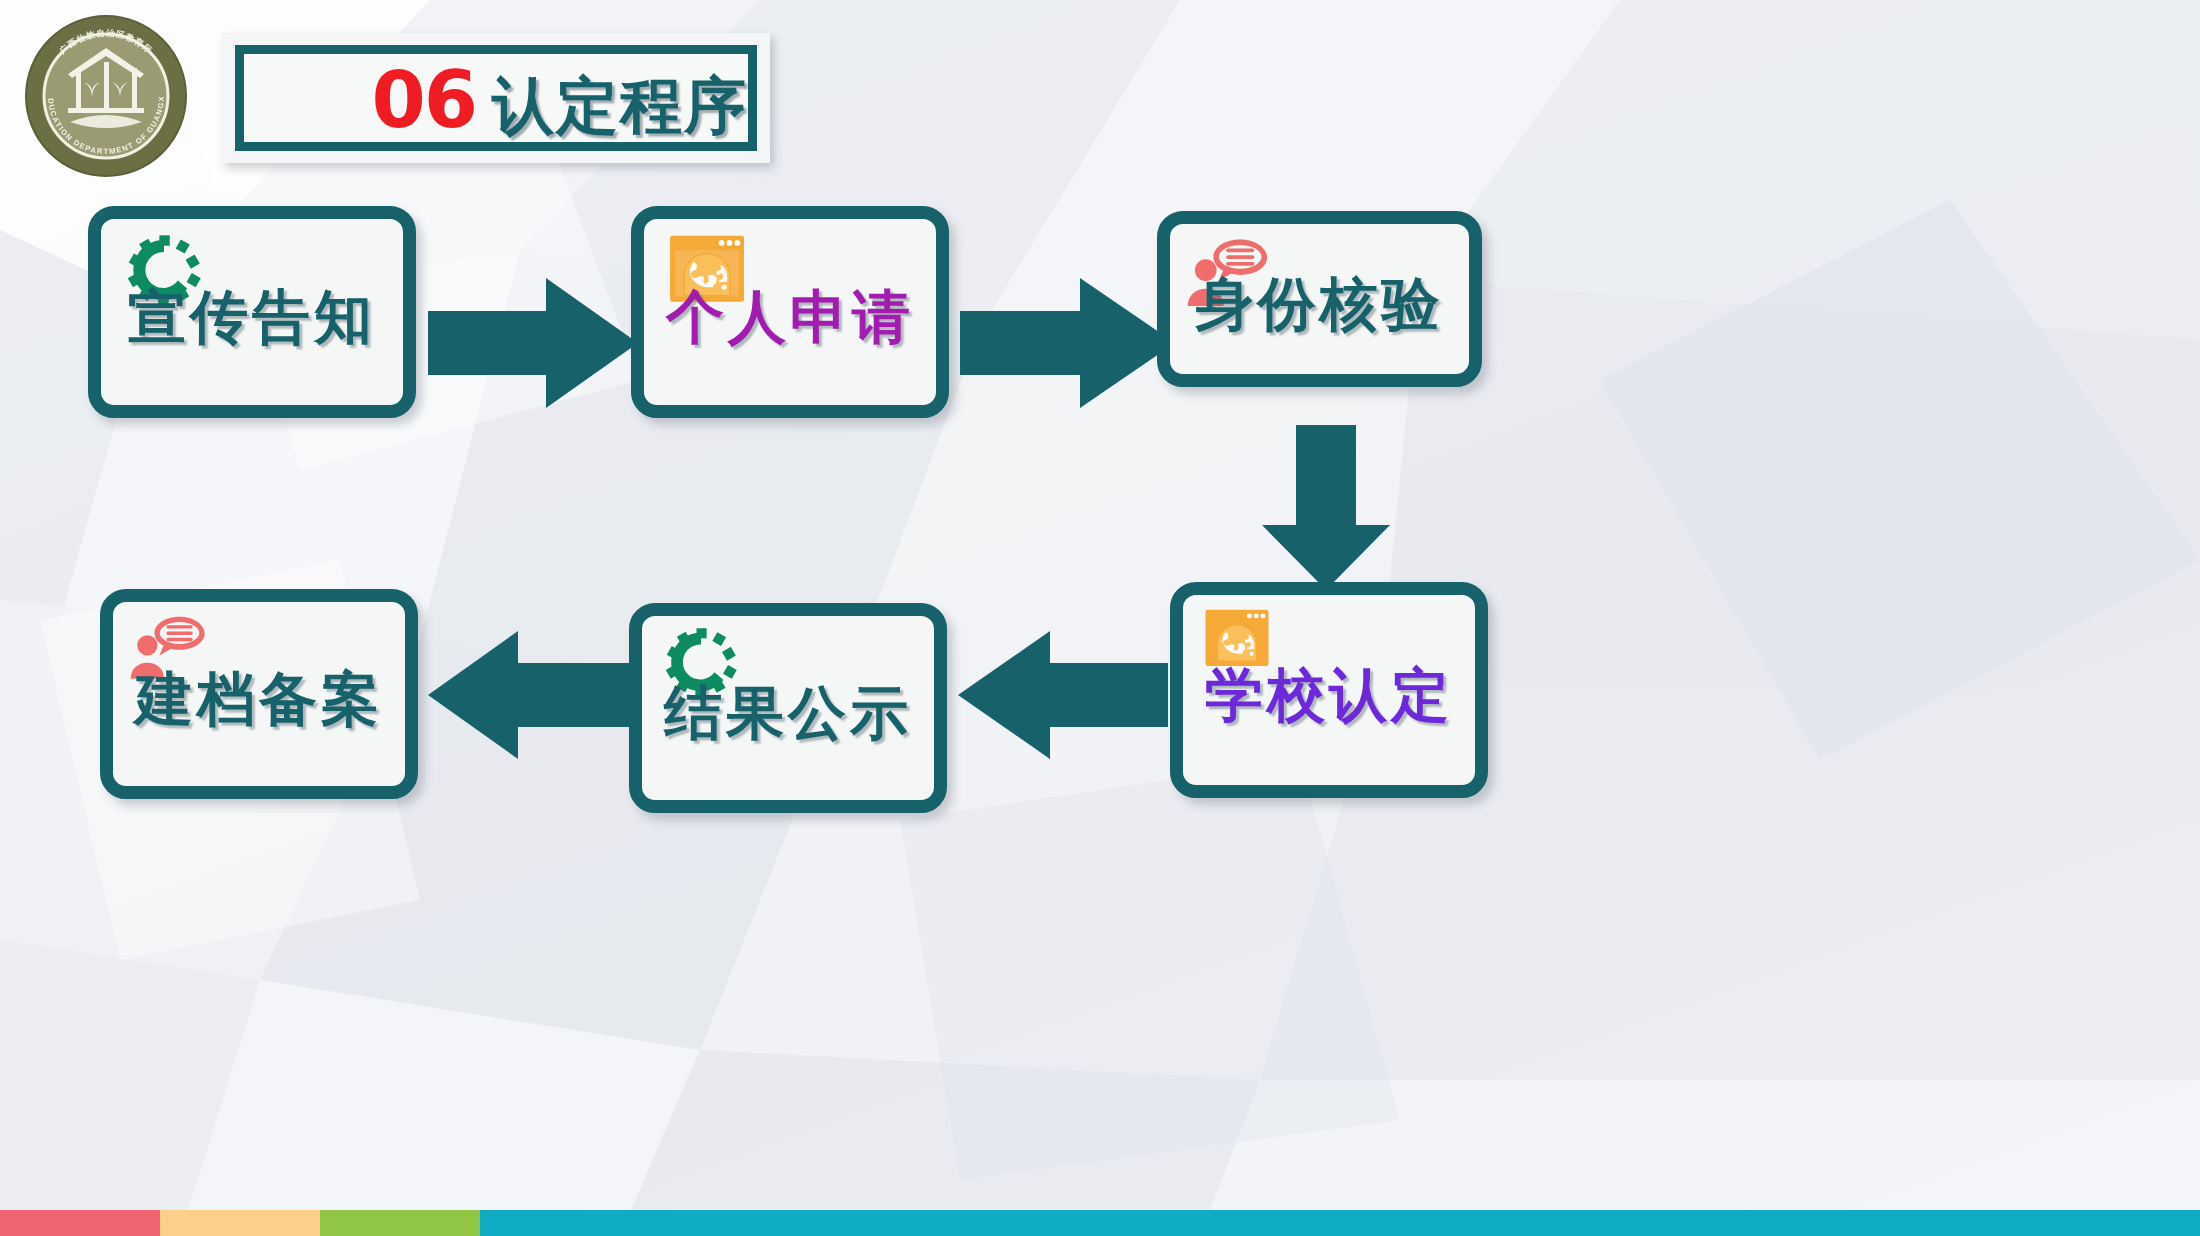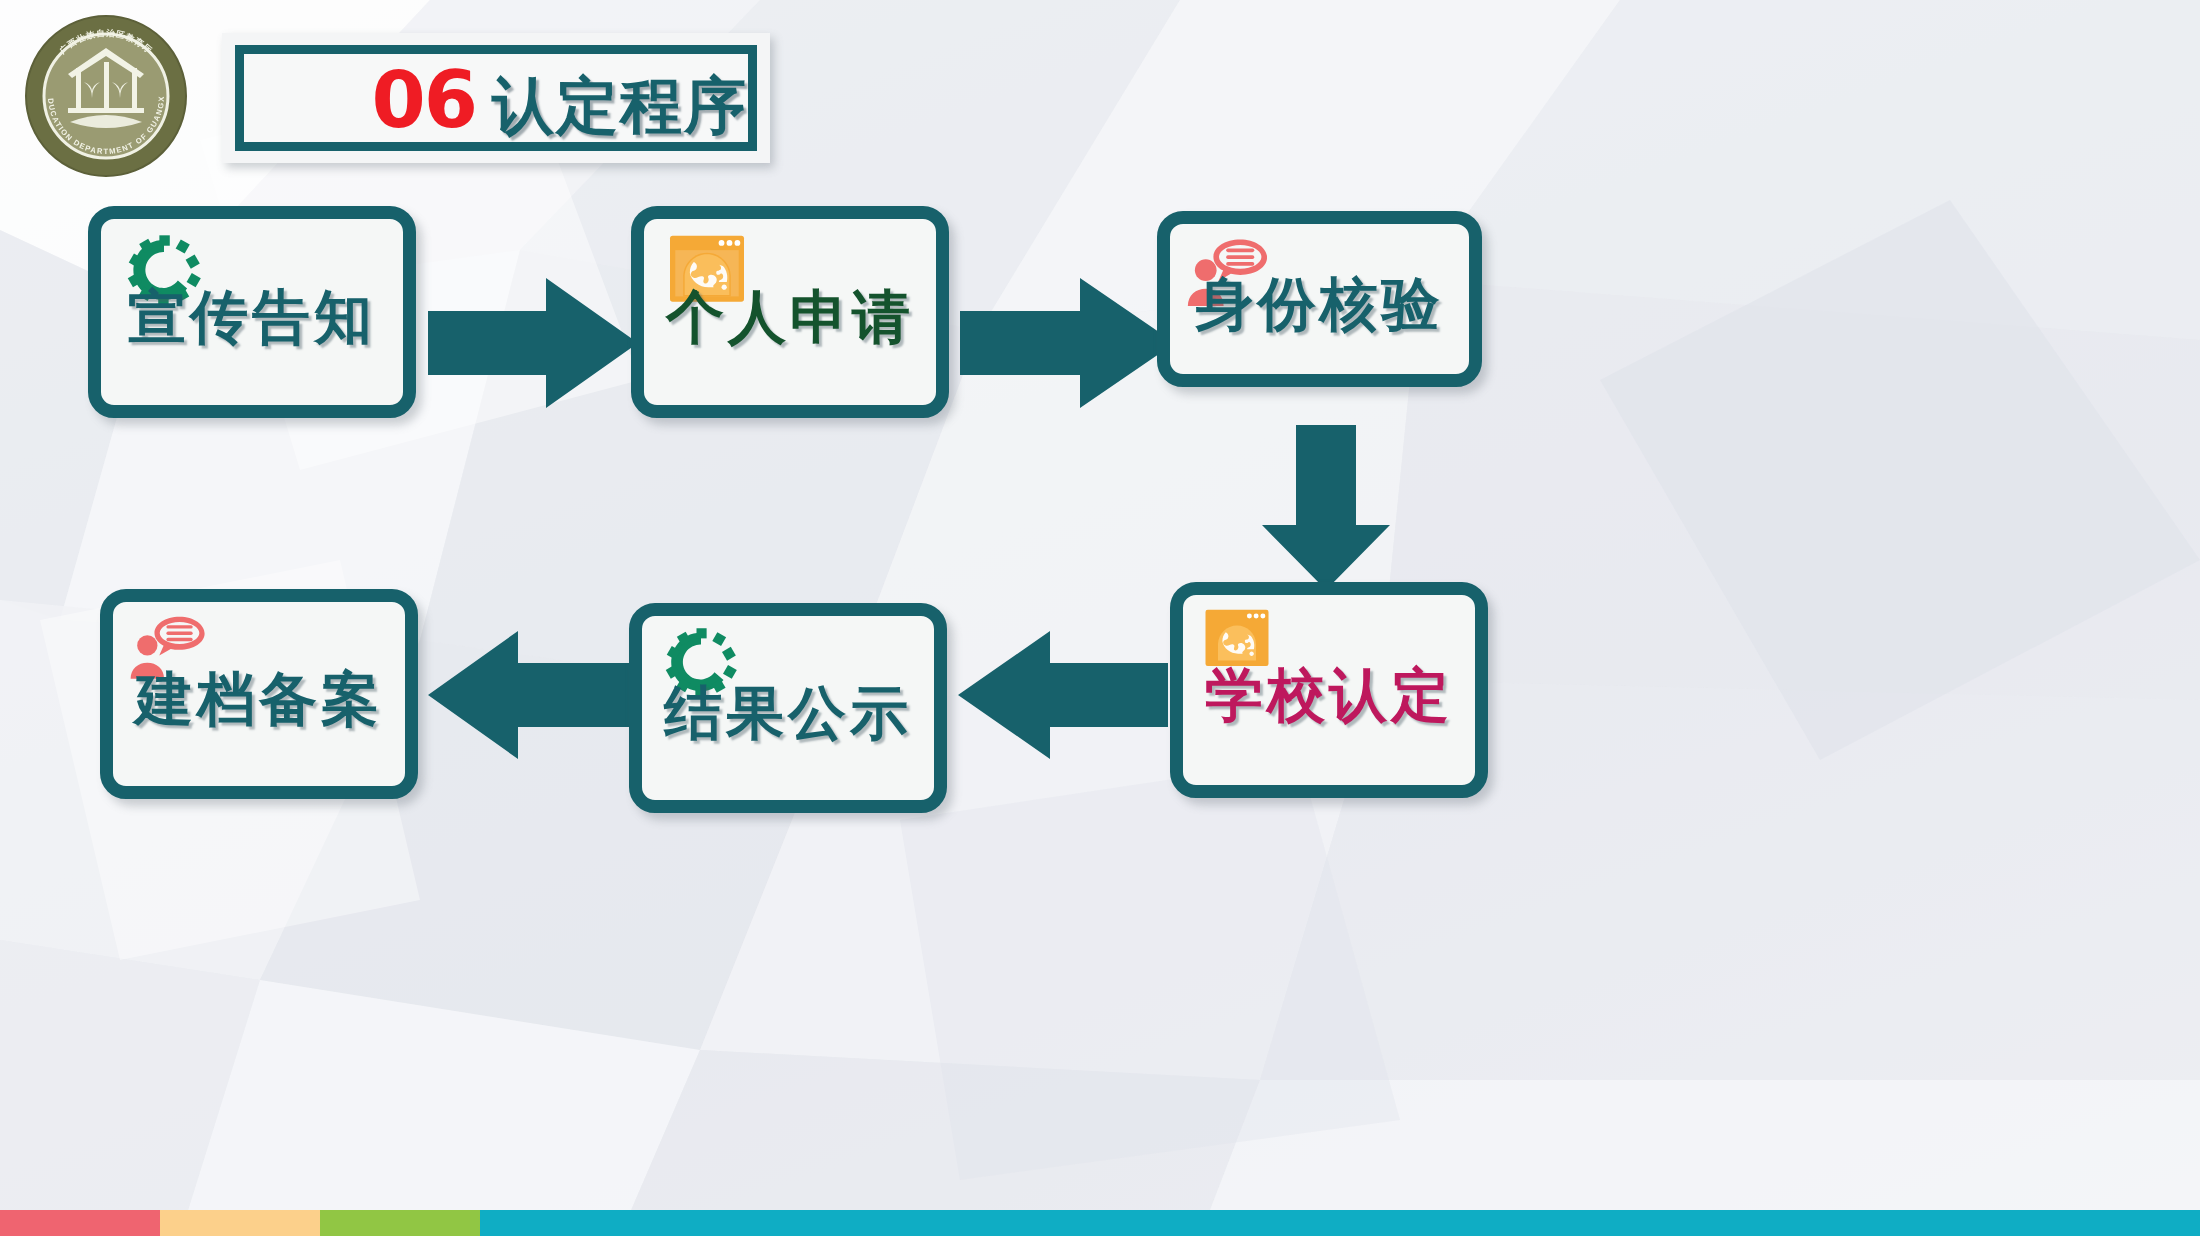--- a/index.html
+++ b/index.html
@@ -244,21 +244,21 @@
         </g>
         <g fill="#ffffff" opacity="0.95">
           <path d="M32 15c-9.6 0-17.5 7.6-18 17.2V48h36V32.2C49.5 22.6 41.6 15 32 15z" fill="#f5a936"></path>
           <path d="M32 16c-9 0-16.4 7.2-16.9 16.2V47h33.8V32.2C48.4 23.2 41 16 32 16z" fill="#fbbf5c"></path>
           <path d="M22 22c2 1 3 3 2 5s-3 1-4 3 1 4 3 4 4-2 6-1-1 4 1 5 4-2 3-4 2-3 4-2 3 3 2 5-3 2-2 4h-4c-7 0-13-5-14-11 0-3 1-6 3-8z"></path>
           <path d="M41 24c2 1 2 3 1 4s-3 0-3 2 2 2 3 1 3 1 2 3-3 1-3 3h6c1-4 0-9-3-12z"></path>
           <path d="M45 39c1 0 2 1 2 2s-1 2-2 2-2-1-2-2 1-2 2-2z"></path>
         </g>
       </svg>
     </span>
-    <div class="box-label" style="color: #14532d;">个人申请</div>
+    <div class="box-label" style="color: #a21caf;">个人申请</div>
   </div>
 
   <div class="arrow" style="left:960px; top:278px; width:215px; height:130px;">
     <svg viewBox="0 0 215 130" preserveAspectRatio="none">
       <polygon points="0,33 120,33 120,0 215,65 120,130 120,97 0,97" fill="#17616b"></polygon>
     </svg>
   </div>
 
   <div class="box" style="left: 1157px; top: 211px; width: 325px; height: 176px; border-color: rgb(23, 97, 107); background: rgb(245, 247, 246);">
     <span class="box-icon" style="left:14px; top:10px; width:92px; height:80px;">
@@ -343,21 +343,21 @@
         <g>
           <path d="M32 16c-9 0-16.4 7.2-16.9 16.2V47h33.8V32.2C48.4 23.2 41 16 32 16z" fill="#fbbf5c"></path>
           <g fill="#ffffff" opacity="0.95">
             <path d="M22 22c2 1 3 3 2 5s-3 1-4 3 1 4 3 4 4-2 6-1-1 4 1 5 4-2 3-4 2-3 4-2 3 3 2 5-3 2-2 4h-4c-7 0-13-5-14-11 0-3 1-6 3-8z"></path>
             <path d="M41 24c2 1 2 3 1 4s-3 0-3 2 2 2 3 1 3 1 2 3-3 1-3 3h6c1-4 0-9-3-12z"></path>
             <path d="M45 39c1 0 2 1 2 2s-1 2-2 2-2-1-2-2 1-2 2-2z"></path>
           </g>
         </g>
       </svg>
     </span>
-    <div class="box-label" style="color: #be185d;">学校认定</div>
+    <div class="box-label" style="color: #6d28d9;">学校认定</div>
   </div>
 
   <div class="footer-bar">
     <div class="seg" style="background: rgb(239, 100, 112); width: 160px;"></div>
     <div class="seg" style="background: rgb(252, 208, 139); width: 160px;"></div>
     <div class="seg" style="background: rgb(145, 198, 68); width: 160px;"></div>
     <div class="seg" style="background: rgb(15, 173, 196); width: 1720px;"></div>
   </div>
 
 </div>

